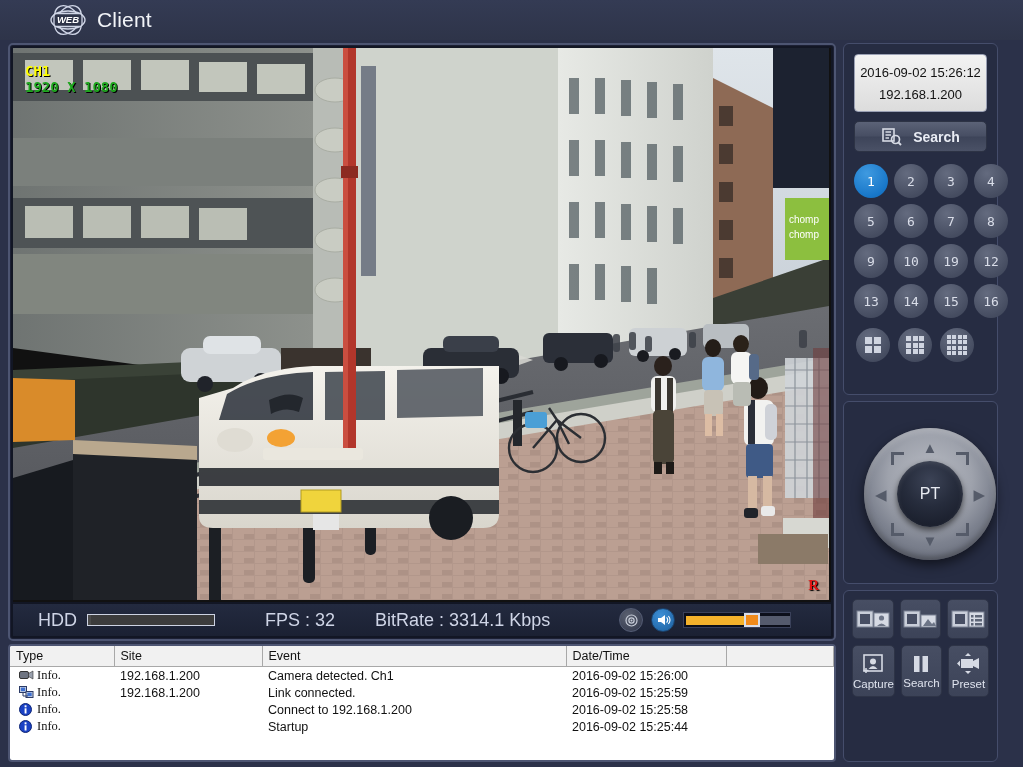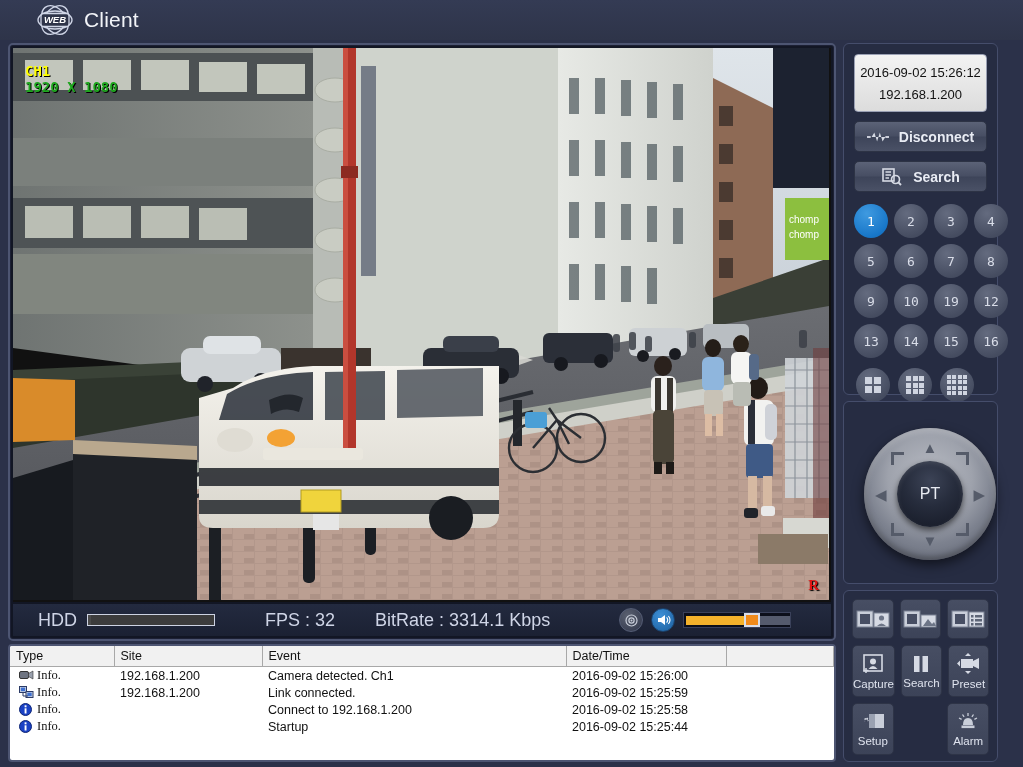--- a/index.html
+++ b/index.html
@@ -8,21 +8,21 @@
     background: #2b3149;
     font-family: "Liberation Sans", sans-serif;
     overflow: hidden;
     position: relative;
   }
   
   .topbar {
     height: 40px; width: 100%;
     background: linear-gradient(180deg,#343b54 0%, #2e3449 100%);
     display: flex; align-items: center;
-    padding-left: 32px;
+    padding-left: 45px;
     position: relative;
   }
   .logo-wrap { display:flex; align-items:center; gap:6px; }
   .logo-mark { position: relative; width: 46px; height: 36px; }
   .logo-mark svg { display:block; }
   .logo-text {
     color: #f2f4f8; font-size: 21px; letter-spacing: .2px;
     font-family: "Liberation Sans", sans-serif;
   }
 
@@ -613,32 +613,20 @@
   </div>
 
   <div class="rightcol">
 
     <div class="rc-box rc-top">
       <div class="info-card">
         <div>2016-09-02 15:26:12</div>
         <div>192.168.1.200</div>
       </div>
 
-      <div class="big-btn">
-        <span class="bi">
-          <svg width="24" height="14" viewBox="0 0 24 14">
-            <g fill="#d6dae4">
-              <rect x="0" y="6" width="4" height="2"></rect>
-              <polygon points="5,7 8,2 11,12 14,2 17,12 20,7"></polygon>
-              <rect x="20" y="6" width="4" height="2"></rect>
-            </g>
-          </svg>
-        </span>
-        <span>Disconnect</span>
-      </div>
 
       <div class="big-btn">
         <span class="bi">
           <svg width="20" height="18" viewBox="0 0 20 18">
             <rect x="1" y="1" width="11" height="12" fill="none" stroke="#d6dae4" stroke-width="1.6"></rect>
             <path d="M3.5,4 H9 M3.5,7 H9 M3.5,10 H7" stroke="#d6dae4" stroke-width="1.3"></path>
             <circle cx="13.5" cy="11.5" r="4" fill="none" stroke="#d6dae4" stroke-width="1.7"></circle>
             <path d="M16.4,14.4 L19,17" stroke="#d6dae4" stroke-width="2"></path>
           </svg>
         </span>
@@ -794,41 +782,15 @@
               <rect x="6" y="6" width="12" height="9" fill="#d6dae4"></rect>
               <polygon points="18,8 24,5 24,16 18,13" fill="#d6dae4"></polygon>
               <path d="M2,10.5 l3,-3 v6 z" fill="#d6dae4"></path>
               <path d="M13,21 l3,-3 h-6 z" fill="#d6dae4"></path>
             </svg>
           </span>
           <span>Preset</span>
         </div>
       </div>
 
-      <div class="toolgrid">
-        <div class="tool h2">
-          <span class="ti">
-            <svg width="26" height="20" viewBox="0 0 26 20">
-              <rect x="9" y="2" width="15" height="14" fill="#c9ced9"></rect>
-              <rect x="9" y="2" width="6" height="14" fill="#9aa1b1"></rect>
-              <path d="M5,6 l1.3,0.5 .8,-1 1.2,.9 -.6,1.2 1.1,.8 -.9,1.2 -1.3,-.5 -.8,1 -1.2,-.9 .6,-1.2 -1.1,-.8 z" fill="#d6dae4"></path>
-              <circle cx="6.3" cy="9" r="1.4" fill="#3c4358"></circle>
-            </svg>
-          </span>
-          <span>Setup</span>
-        </div>
-        <div class="tool h2 blank"></div>
-        <div class="tool h2">
-          <span class="ti">
-            <svg width="26" height="20" viewBox="0 0 26 20">
-              <g stroke="#c9ced9" stroke-width="1.3">
-                <path d="M13,1 v3 M7.5,2.5 l1.6,2.4 M18.5,2.5 l-1.6,2.4 M4,6 l2.6,1.4 M22,6 l-2.6,1.4"></path>
-              </g>
-              <path d="M13,6 q5,0 5,7 h-10 q0,-7 5,-7 z" fill="#c9ced9"></path>
-              <rect x="6.5" y="13.5" width="13" height="2.6" fill="#c9ced9"></rect>
-            </svg>
-          </span>
-          <span>Alarm</span>
-        </div>
-      </div>
     </div>
   </div>
 </div>
 
 </body></html>

